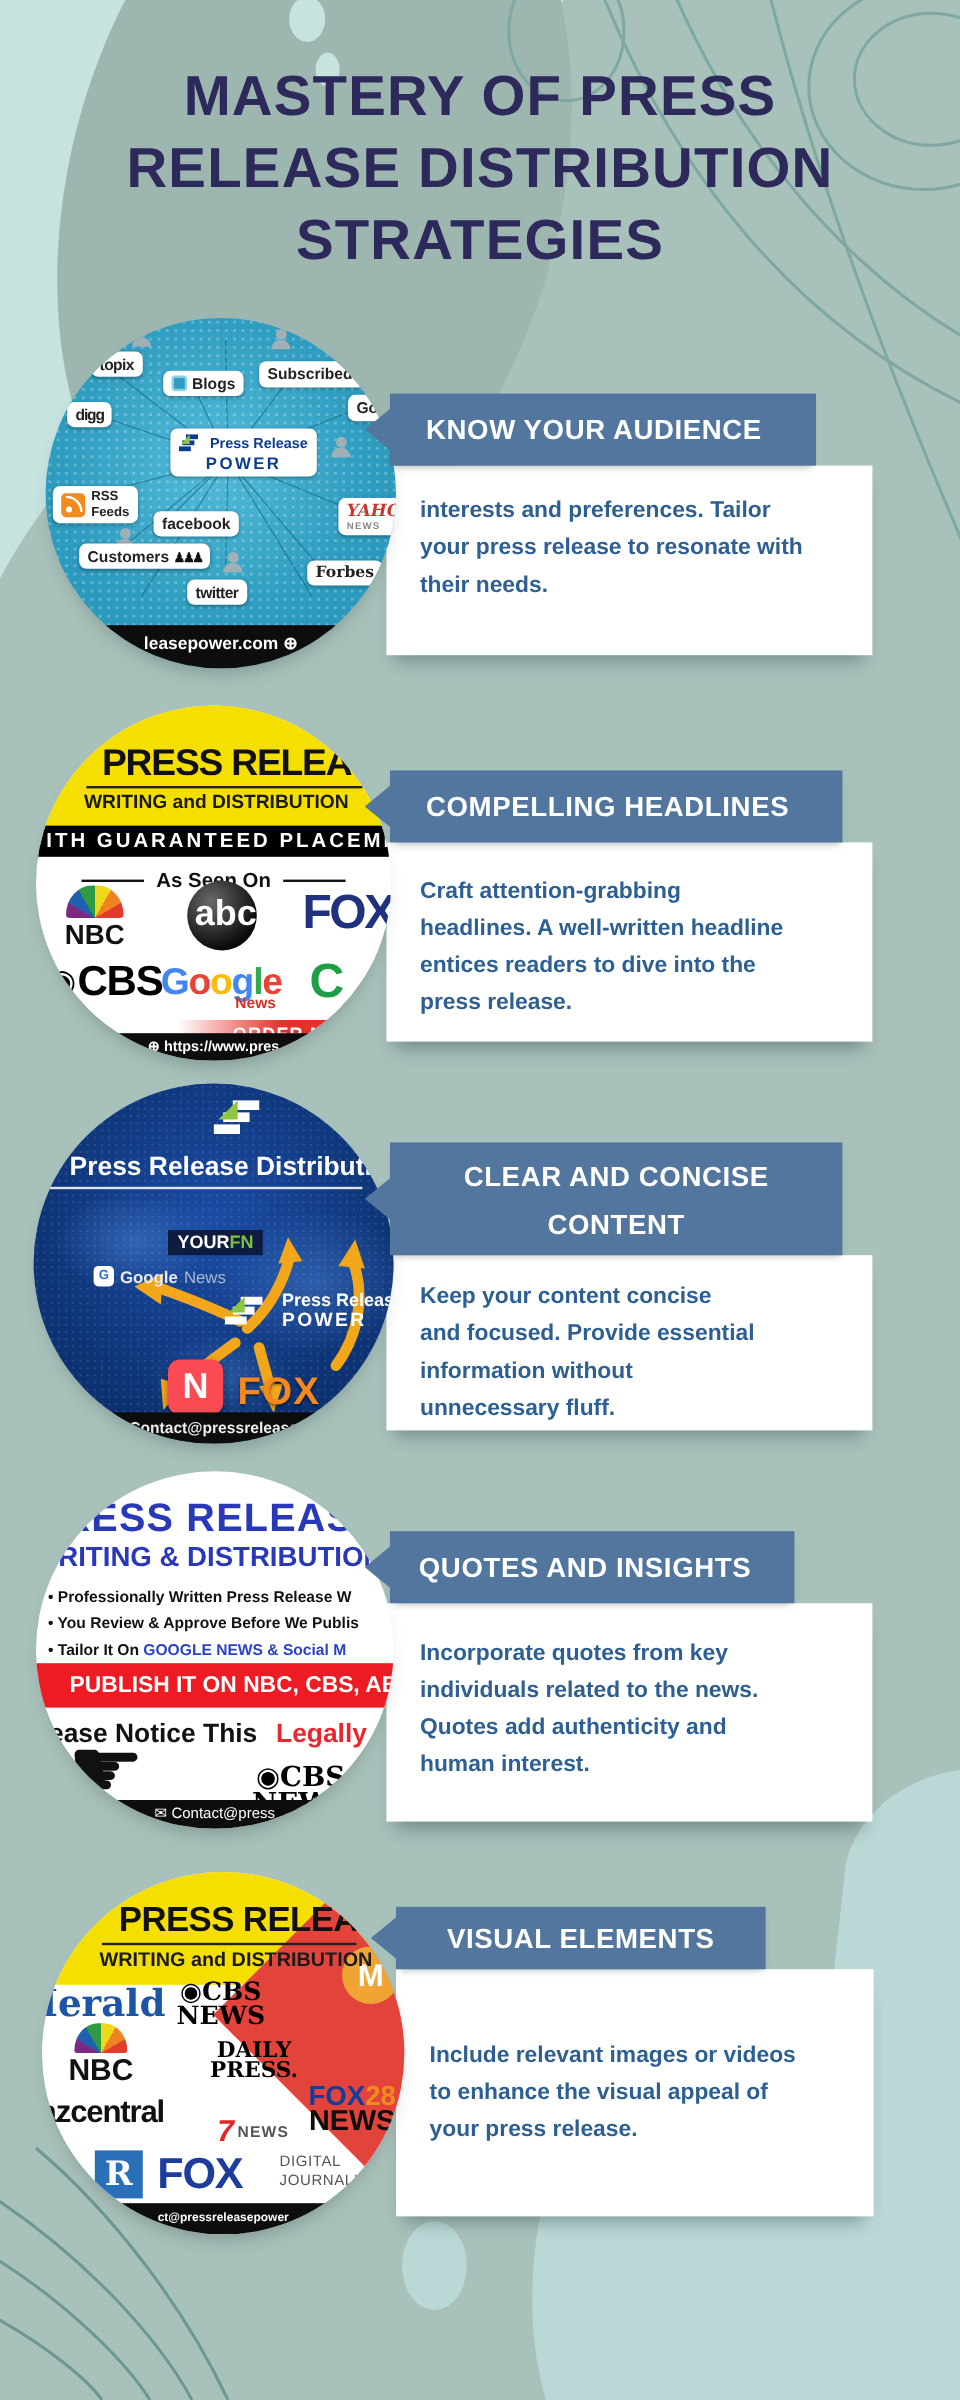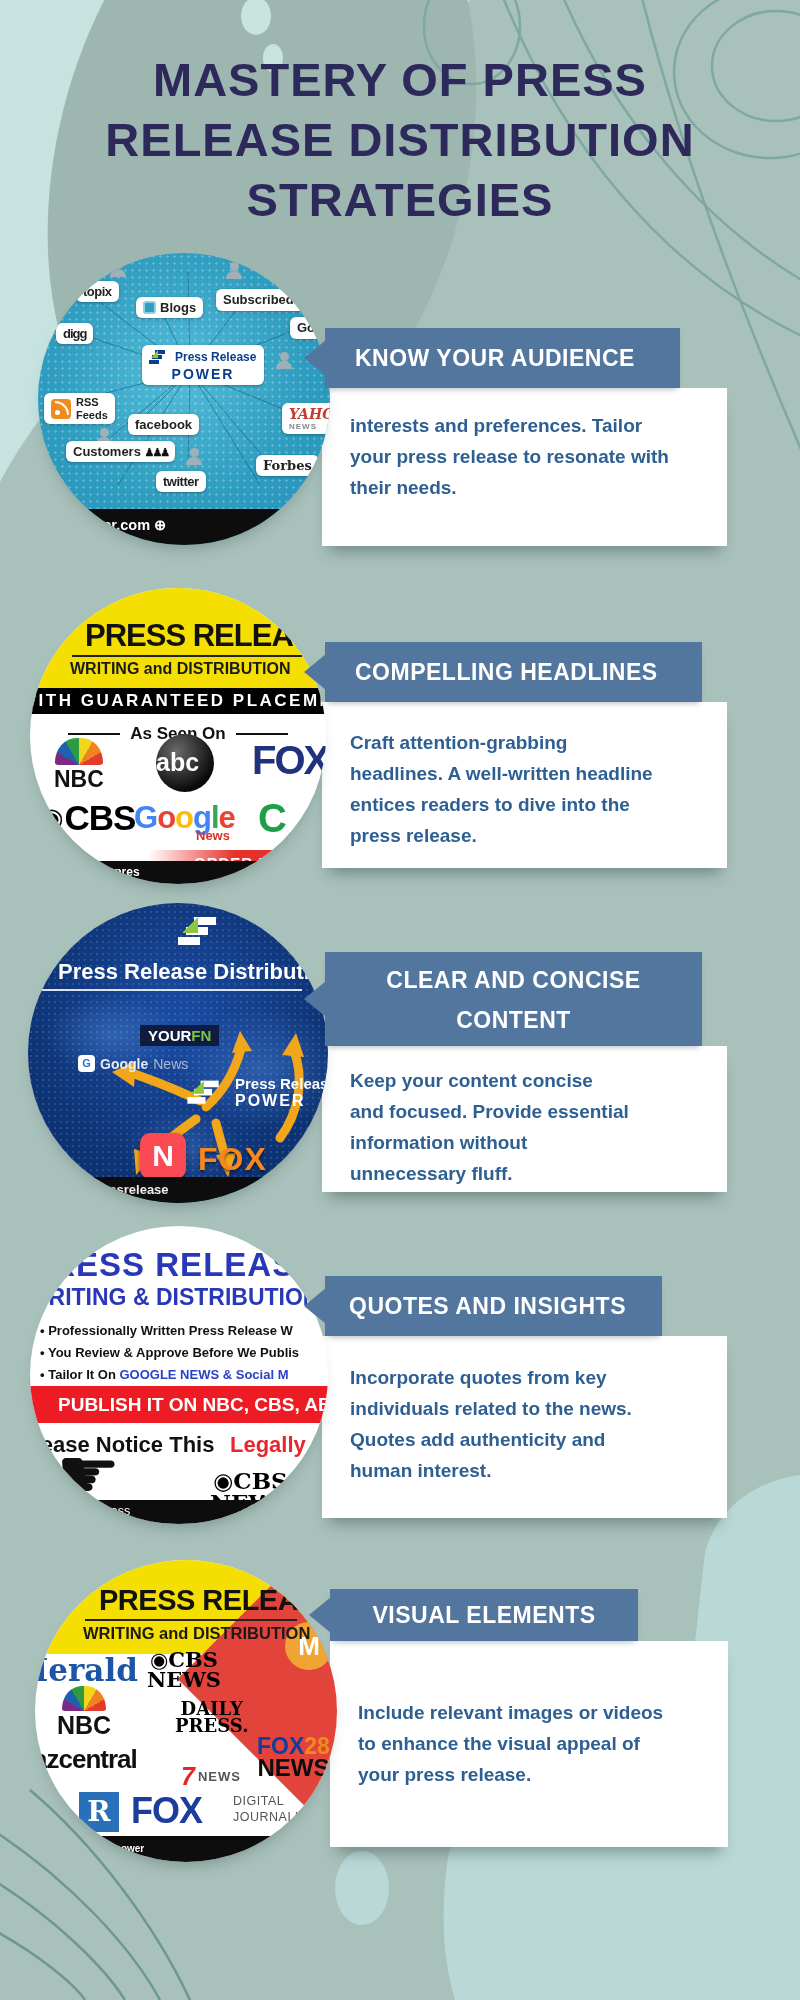--- a/index.html
+++ b/index.html
@@ -26,21 +26,21 @@
 .bar .bl{white-space:nowrap}
 .bar.one .bl1{line-height:60px;padding-left:30px}
 .bar.center.one .bl1{padding-left:0;text-align:center;line-height:52px}
 .bar.two{text-align:center;padding-top:8px}
 .bar.two .bl{line-height:40px}
 .card{position:absolute;background:#fff;z-index:1;color:#2d5f92;font-size:19px;
       font-weight:bold;line-height:31px;box-shadow:0 12px 14px -7px rgba(45,66,66,.45)}
 .card .ln{white-space:nowrap}
 
 
-.sec1 .circle{left:38px;top:0;width:292px;height:292px}
+.sec1 .circle{left:38px;top:12px;width:292px;height:292px}
 .sec1 .bar{left:325px;top:75px;width:355px;height:60px}
 .sec1 .bar .arrow{top:12px}
 .sec1 .card{left:322px;top:135px;width:405px;height:158px;padding:22px 0 0 28px}
 
 .sec2 .circle{left:30px;top:0;width:296px;height:296px}
 .sec2 .bar{left:325px;top:54px;width:377px;height:60px}
 .sec2 .bar .arrow{top:12px}
 .sec2 .card{left:322px;top:114px;width:405px;height:166px;padding:25px 0 0 28px}
 
 .sec3 .circle{left:28px;top:0;width:300px;height:300px}
@@ -96,21 +96,21 @@
 .c1-cust .pp{color:#111;font-size:11px;letter-spacing:-2px}
 .c1-forbes{left:218px;top:202px;font-family:"DejaVu Serif",serif;font-size:15px;color:#12306b}
 .c1-twitter{left:118px;top:218px;color:#2fc2ef;font-size:20px;letter-spacing:-.5px}
 .person{position:absolute;width:16px;height:8px;background:#9fb0b6;
         border-radius:8px 8px 0 0;z-index:2}
 .person::before{content:"";position:absolute;top:-9px;left:4px;width:9px;height:9px;
         border-radius:50%;background:#9fb0b6}
 .p-a{left:72px;top:16px}.p-b{left:188px;top:18px}.p-c{left:238px;top:108px}
 .p-d{left:58px;top:184px}.p-e{left:148px;top:204px}
 .cfoot{position:absolute;left:0;right:0;bottom:0;background:#0d0d0d;color:#fff;
-        z-index:4}
+        text-align:center;z-index:4}
 .c1 .cfoot{height:36px;font-size:14.5px;font-weight:bold;line-height:32px}
 
 
 .c2{background:#fff}
 .c2-yellow{position:absolute;left:0;right:0;top:0;height:100px;background:#f5df00}
 .c2-t1{position:absolute;left:55px;top:30px;font-size:31px;font-weight:bold;color:#111;
        letter-spacing:-1px;white-space:nowrap}
 .c2-t1u{position:absolute;left:42px;top:67px;width:230px;height:2px;background:#222}
 .c2-t2{position:absolute;left:40px;top:72px;font-size:16px;font-weight:bold;color:#1a1a1a;
        white-space:nowrap}
@@ -121,21 +121,21 @@
        justify-content:center;gap:10px;color:#111;font-weight:bold;font-size:17px}
 .c2-asrow .dash{width:52px;height:2px;background:#111}
 .c2-nbc{position:absolute;left:24px;top:150px;text-align:center}
 .fan{width:48px;height:27px;margin:0 auto;border-radius:24px 24px 4px 4px/27px 27px 3px 3px;
      background:conic-gradient(from 270deg at 50% 100%,
        #7b2982 0 30deg,#1f61ae 30deg 60deg,#2e9b43 60deg 90deg,
        #efd81c 90deg 120deg,#ef8322 120deg 150deg,#e23d2c 150deg 180deg,transparent 180deg)}
 .c2-nbc .ntxt{font-size:23px;font-weight:bold;color:#111;margin-top:1px}
 .c2-abc{position:absolute;left:126px;top:146px;width:58px;height:58px;border-radius:50%;
      background:radial-gradient(circle at 35% 30%,#6a6a6a,#0a0a0a 72%);color:#fff;
-     font-size:25px;font-weight:bold;text-align:left;line-height:56px}
+     font-size:30px;font-weight:bold;text-align:right;line-height:56px}
 .c2-fox{position:absolute;left:222px;top:150px;font-size:40px;font-weight:bold;
      color:#20327e;letter-spacing:-2px;white-space:nowrap}
 .c2-cbs{position:absolute;left:10px;top:210px;display:flex;align-items:center;color:#000}
 .c2-cbs .eye{font-size:27px;margin-right:1px}
 .c2-cbs .ctxt{font-size:35px;font-weight:bold;letter-spacing:-1px}
 .c2-google{position:absolute;left:104px;top:212px;font-size:31px;font-weight:bold;
      letter-spacing:-1px;white-space:nowrap}
 .c2-google .gn{position:absolute;left:62px;top:28px;color:#d93025;font-size:13px;
      letter-spacing:0}
 .g1{color:#4285f4}.g2{color:#ea4335}.g3{color:#fbbc05}

